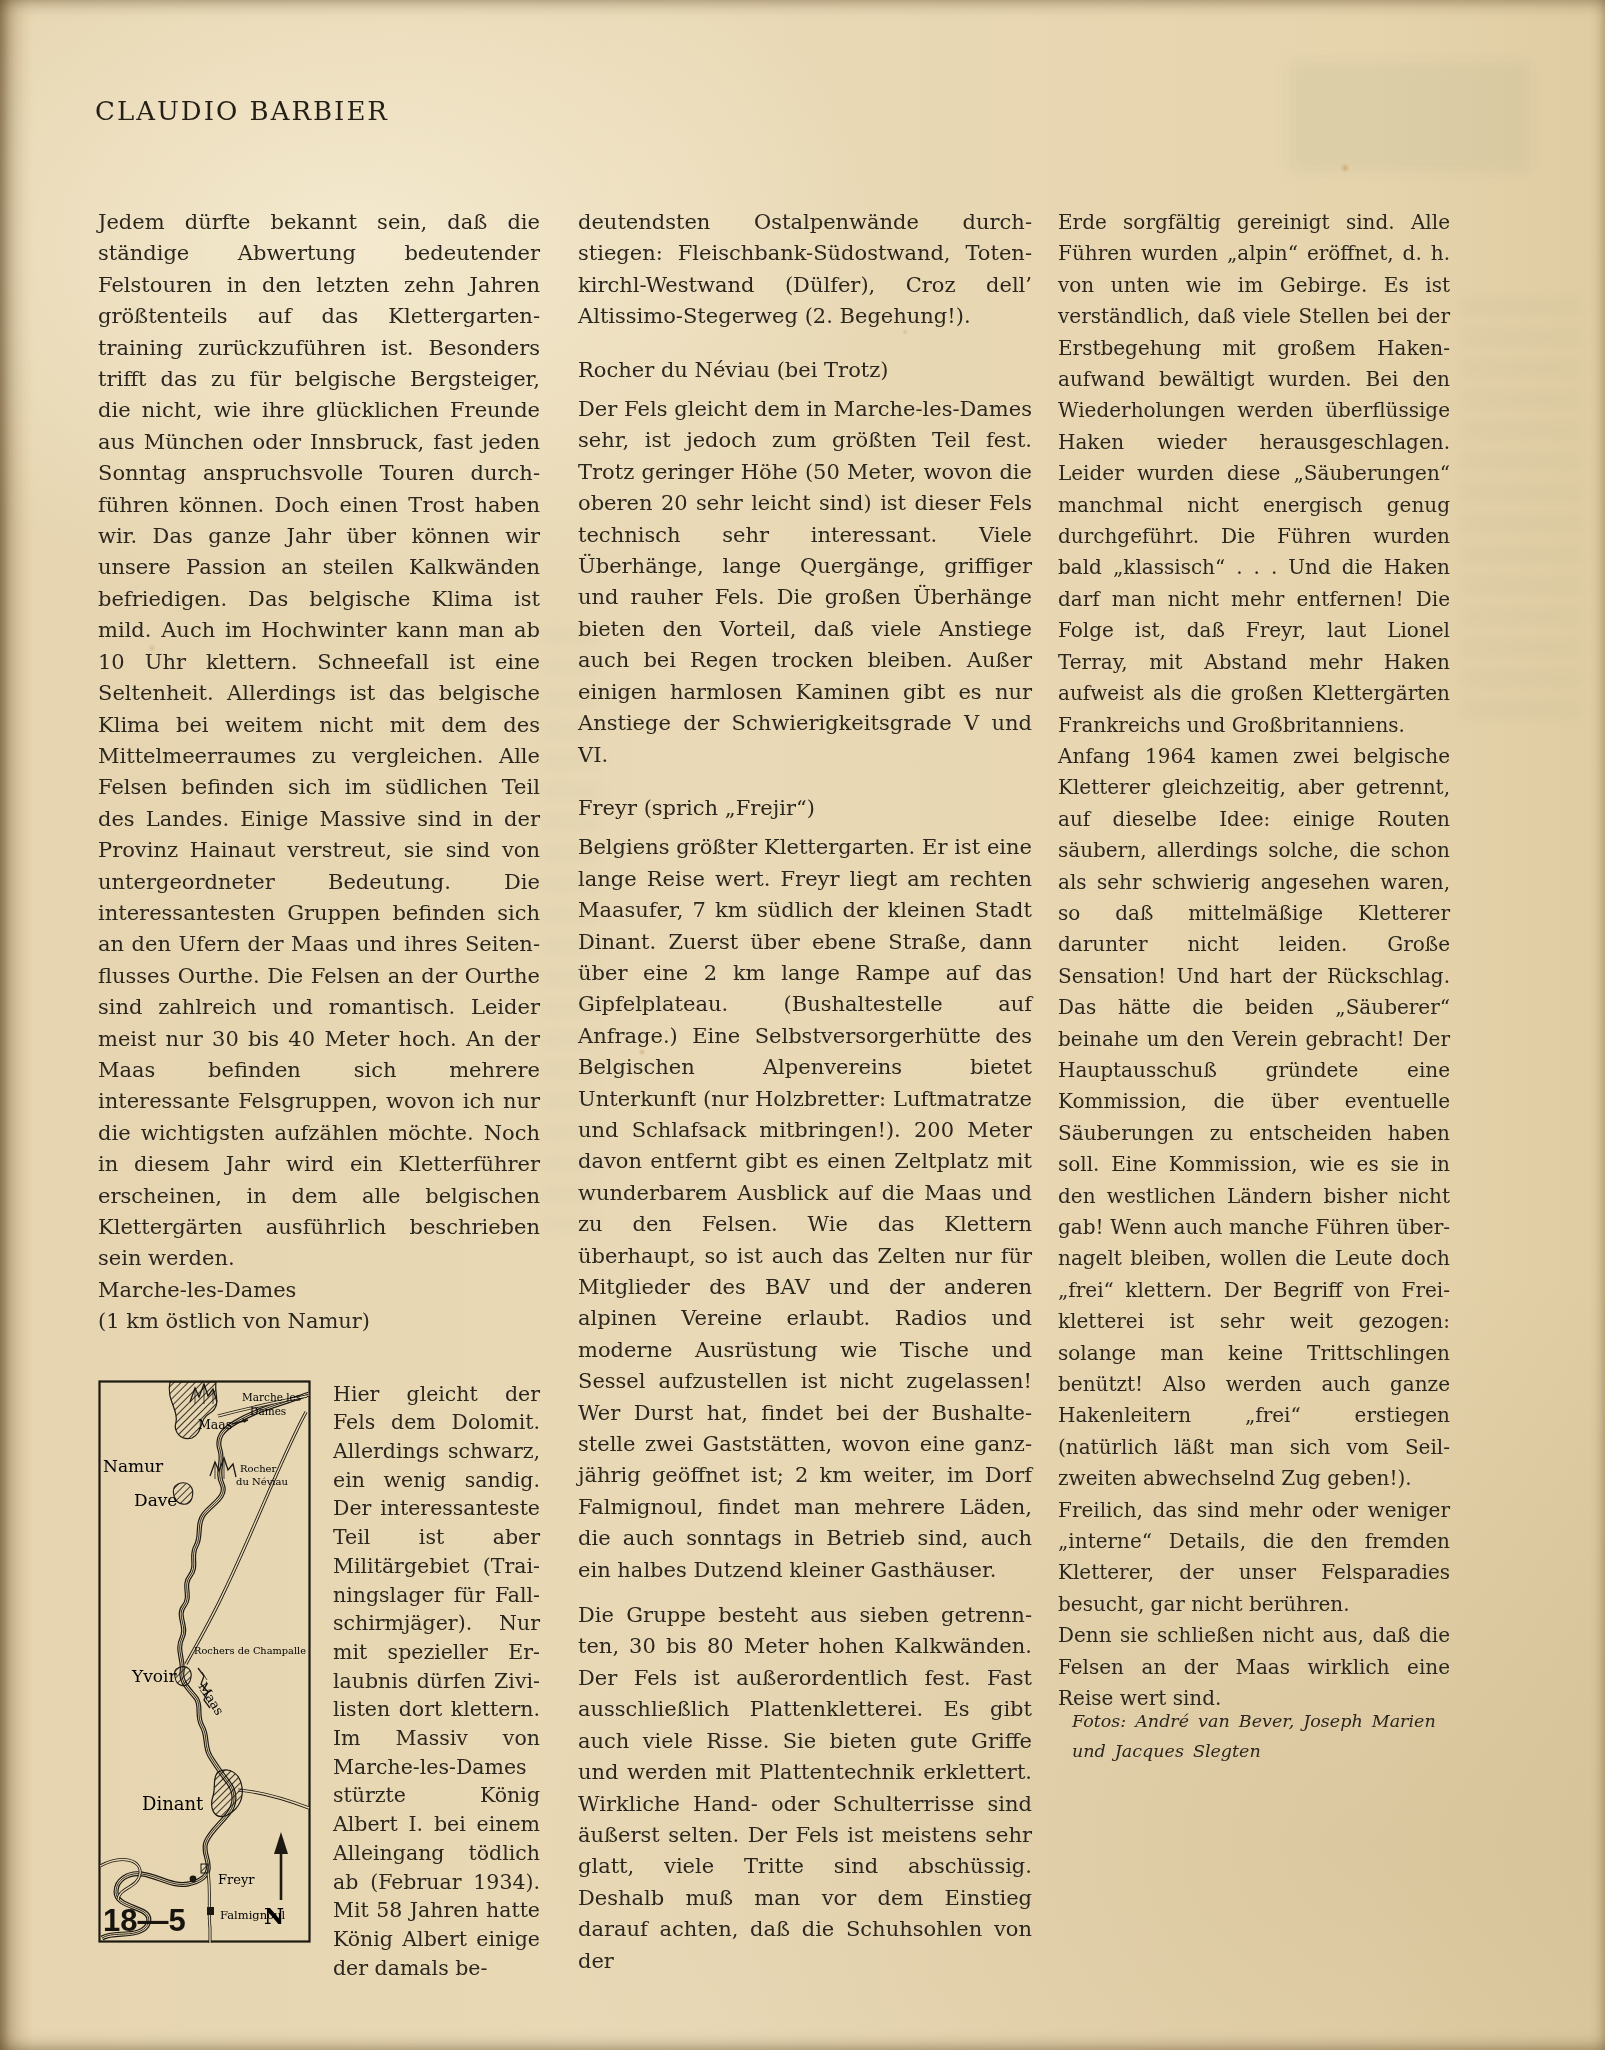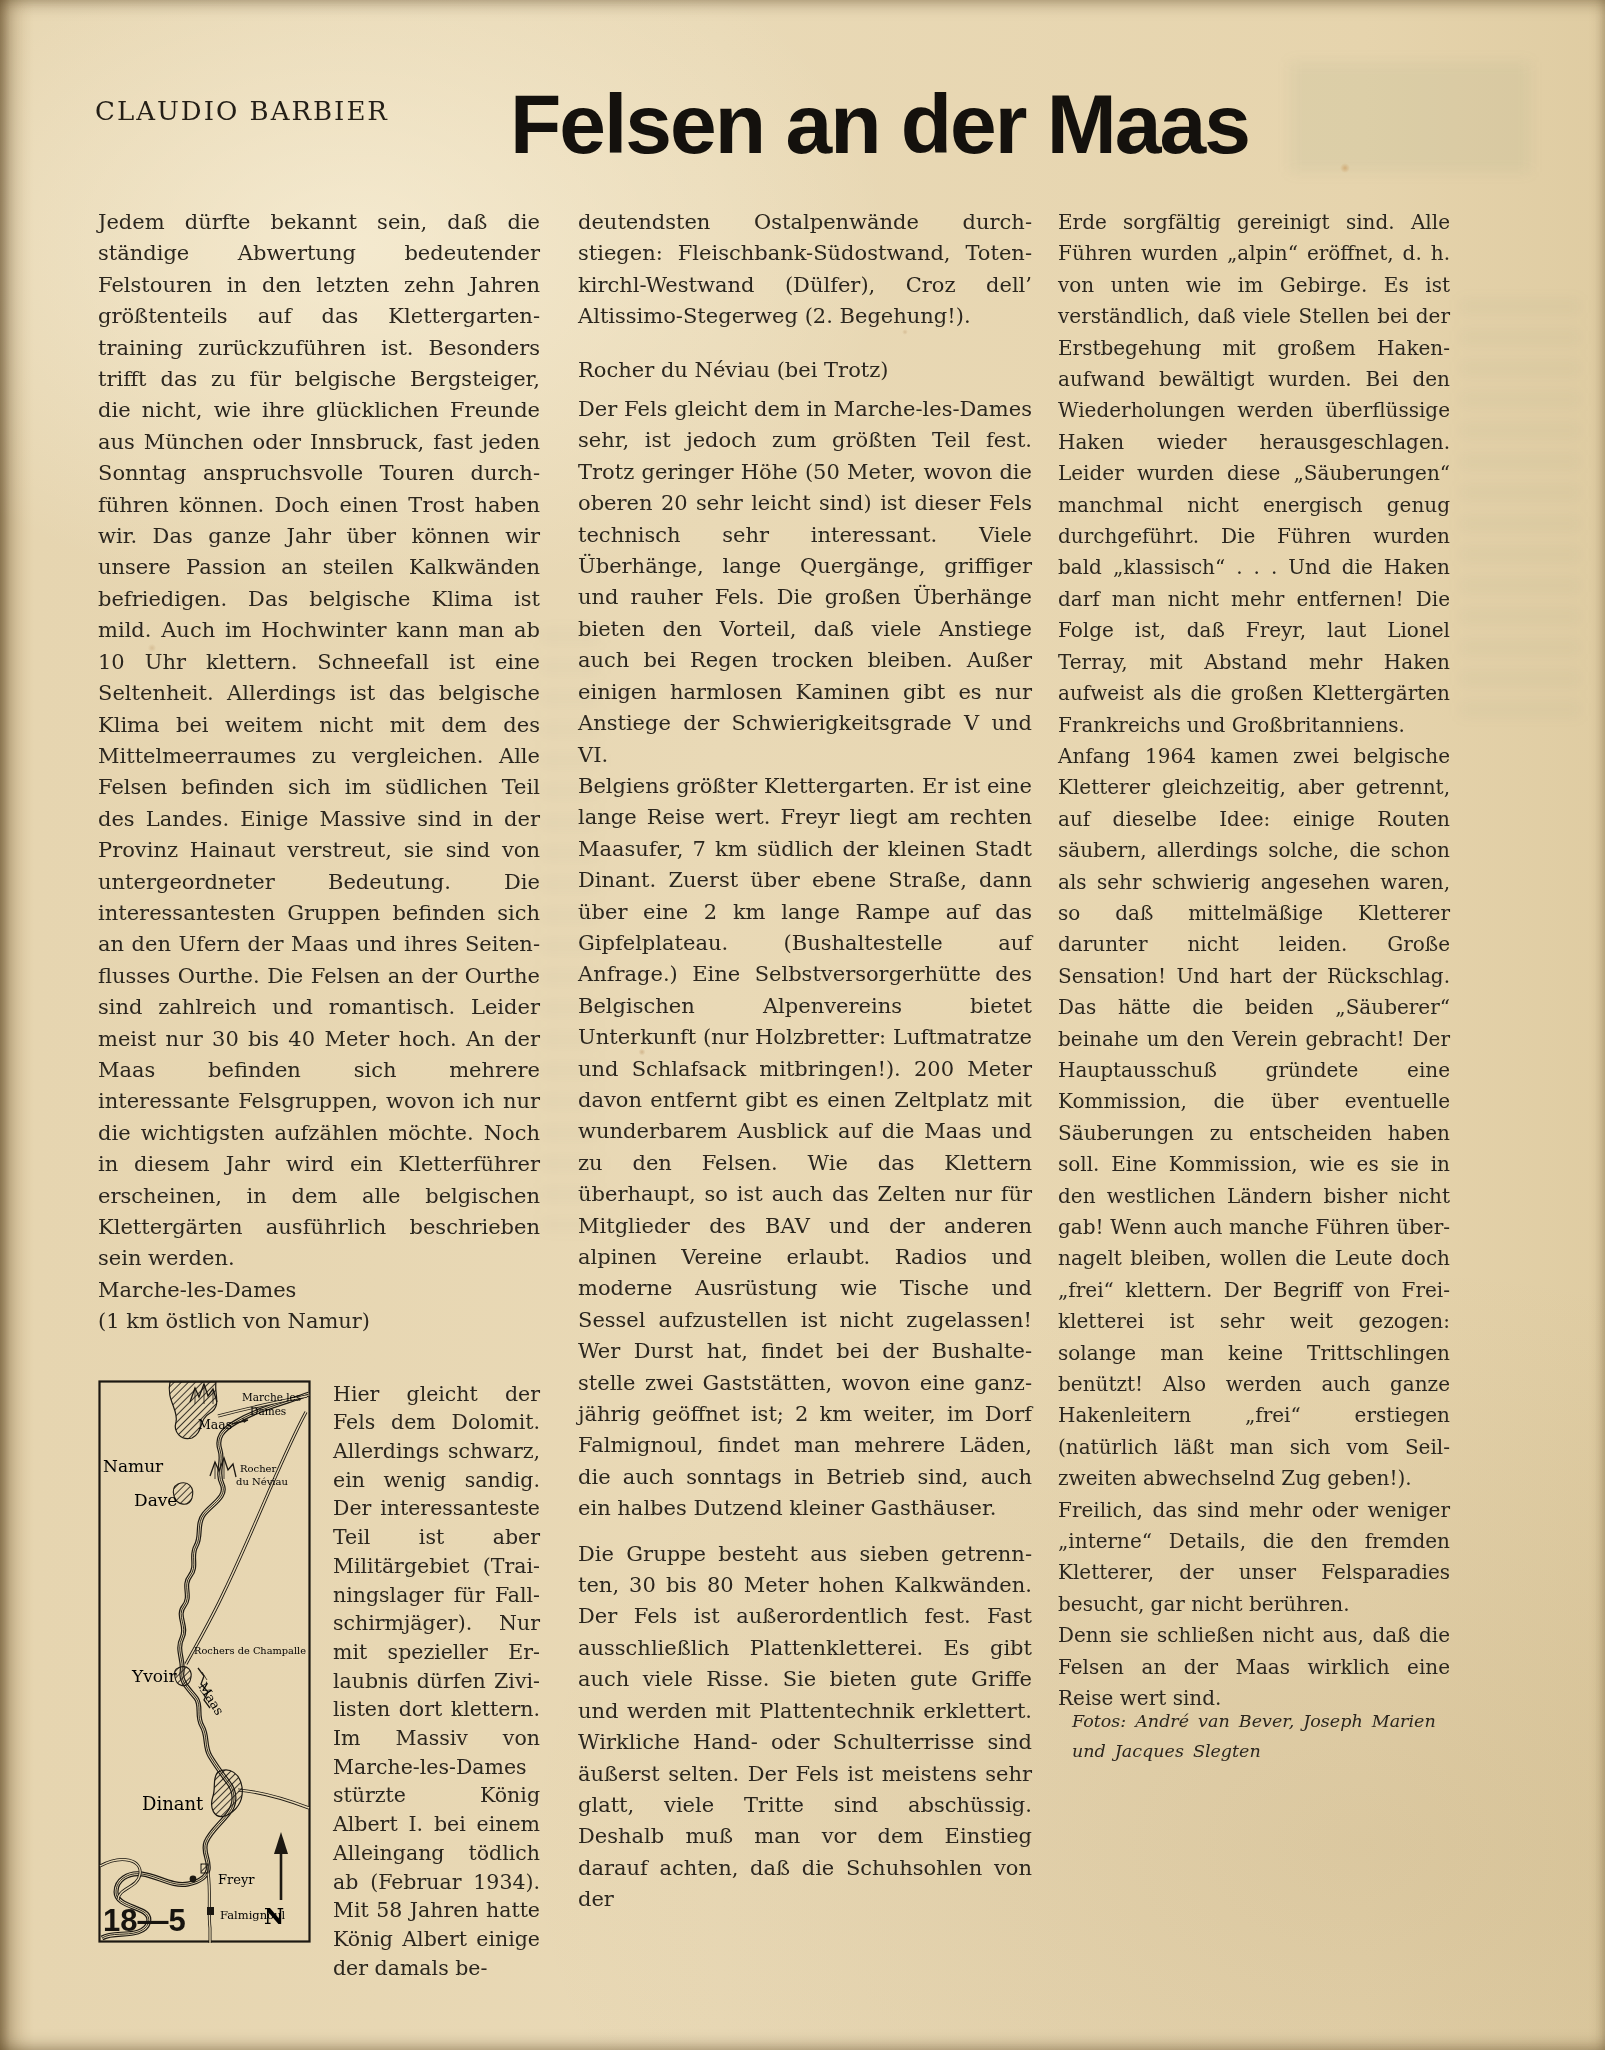--- a/index.html
+++ b/index.html
@@ -71,21 +71,20 @@
 </head>
 <body>
 
 <div class="page">
 
   <div class="ghost ghost-1"></div>
   <div class="ghost ghost-2"></div>
   <div class="ghost ghost-3"></div>
 
   <div class="author">CLAUDIO BARBIER</div>
-  <div class="title">Felsen an der Maas</div>
 
   <div class="col" id="col1">
     <p>Jedem dürfte bekannt sein, daß die ständige Abwertung bedeutender Felstouren in den letzten zehn Jahren größten­teils auf das Kletter­garten­training zurückzu­führen ist. Besonders trifft das zu für belgische Bergsteiger, die nicht, wie ihre glücklichen Freunde aus München oder Innsbruck, fast jeden Sonntag anspruchs­volle Touren durch­führen können. Doch einen Trost haben wir. Das ganze Jahr über können wir unsere Passion an steilen Kalk­wänden befriedigen. Das belgische Klima ist mild. Auch im Hoch­winter kann man ab 10 Uhr klettern. Schneefall ist eine Seltenheit. Allerdings ist das belgische Klima bei weitem nicht mit dem des Mittelmeer­raumes zu vergleichen. Alle Felsen befinden sich im südlichen Teil des Landes. Einige Massive sind in der Provinz Hainaut verstreut, sie sind von unter­geordneter Bedeutung. Die interessan­testen Gruppen befinden sich an den Ufern der Maas und ihres Seiten­flusses Ourthe. Die Felsen an der Ourthe sind zahlreich und romantisch. Leider meist nur 30 bis 40 Meter hoch. An der Maas befinden sich mehrere interessante Fels­gruppen, wovon ich nur die wichtigsten auf­zählen möchte. Noch in diesem Jahr wird ein Kletter­führer erscheinen, in dem alle belgischen Kletter­gärten aus­führlich beschrieben sein werden.</p>
     <p class="subhead it">Marche-les-Dames</p>
     <p class="subhead">(1 km östlich von Namur)</p>
 
     <div class="map-row">
 
       <svg class="map-box" viewBox="0 0 213 563" aria-hidden="true">
         <defs>
@@ -163,20 +162,21 @@
       </svg>
 
       <div class="wrap-text"><span>Hier gleicht der Fels dem Dolomit. Allerdings schwarz, ein wenig sandig. Der interessan­teste Teil ist aber Militär­gebiet (Trai­nings­lager für Fall­schirm­jäger). Nur mit spezieller Er­laubnis dürfen Zivi­listen dort klettern. Im Massiv von </span><span class="it">Marche-les-Dames</span><span> stürzte König Albert I. bei einem Allein­gang tödlich ab (Februar 1934). Mit 58 Jahren hatte König Albert einige der damals be-</span></div>
     </div>
   </div>
 
   <div class="col" id="col2">
     <p>deutendsten Ostalpen­wände durch­stiegen: Fleischbank-Südostwand, Toten­kirchl-Westwand (Dülfer), Croz dell’ Altissimo-Stegerweg (2. Begehung!).</p>
     <p class="colhead"><span class="it">Rocher du Néviau</span><span> (bei Trotz)</span></p>
     <p>Der Fels gleicht dem in Marche-les-Dames sehr, ist jedoch zum größten Teil fest. Trotz geringer Höhe (50 Meter, wovon die oberen 20 sehr leicht sind) ist dieser Fels technisch sehr interessant. Viele Überhänge, lange Quergänge, griffiger und rauher Fels. Die großen Überhänge bieten den Vorteil, daß viele Anstiege auch bei Regen trocken bleiben. Außer einigen harmlosen Kaminen gibt es nur Anstiege der Schwierigkeits­grade V und VI.</p>
+    <p class="colhead"><span class="it">Freyr</span><span> (sprich „Frejir“)</span></p>
     <p>Belgiens größter Kletter­garten. Er ist eine lange Reise wert. Freyr liegt am rechten Maasufer, 7 km südlich der kleinen Stadt Dinant. Zuerst über ebene Straße, dann über eine 2 km lange Rampe auf das Gipfel­plateau. (Bushalte­stelle auf Anfrage.) Eine Selbst­versorger­hütte des Belgischen Alpenvereins bietet Unterkunft (nur Holzbretter: Luft­matratze und Schlafsack mit­bringen!). 200 Meter davon entfernt gibt es einen Zeltplatz mit wunder­barem Ausblick auf die Maas und zu den Felsen. Wie das Klettern überhaupt, so ist auch das Zelten nur für Mit­glieder des BAV und der anderen alpinen Vereine erlaubt. Radios und moderne Aus­rüstung wie Tische und Sessel auf­zustellen ist nicht zugelassen! Wer Durst hat, findet bei der Bushalte­stelle zwei Gast­stätten, wovon eine ganz­jährig geöffnet ist; 2 km weiter, im Dorf Falmignoul, findet man mehrere Läden, die auch sonntags in Betrieb sind, auch ein halbes Dutzend kleiner Gast­häuser.</p>
     <p class="para-gap">Die Gruppe besteht aus sieben getrenn­ten, 30 bis 80 Meter hohen Kalk­wänden. Der Fels ist außer­ordentlich fest. Fast aus­schließlich Platten­kletterei. Es gibt auch viele Risse. Sie bieten gute Griffe und werden mit Platten­technik erklettert. Wirkliche Hand- oder Schulter­risse sind äußerst selten. Der Fels ist meistens sehr glatt, viele Tritte sind abschüssig. Deshalb muß man vor dem Einstieg darauf achten, daß die Schuh­sohlen von der</p>
   </div>
 
   <div class="col" id="col3">
     <p>Erde sorgfältig gereinigt sind. Alle Führen wurden „alpin“ eröffnet, d. h. von unten wie im Gebirge. Es ist verständlich, daß viele Stellen bei der Erst­begehung mit großem Haken­aufwand bewältigt wurden. Bei den Wieder­holungen werden über­flüssige Haken wieder heraus­geschlagen. Leider wurden diese „Säube­rungen“ manchmal nicht energisch genug durch­geführt. Die Führen wurden bald „klassisch“ . . . Und die Haken darf man nicht mehr entfernen! Die Folge ist, daß Freyr, laut Lionel Terray, mit Abstand mehr Haken aufweist als die großen Kletter­gärten Frankreichs und Groß­britanniens.</p>
     <p>Anfang 1964 kamen zwei belgische Kletterer gleich­zeitig, aber getrennt, auf dieselbe Idee: einige Routen säubern, allerdings solche, die schon als sehr schwierig angesehen waren, so daß mittel­mäßige Kletterer darunter nicht leiden. Große Sensation! Und hart der Rück­schlag. Das hätte die beiden „Säuberer“ beinahe um den Verein gebracht! Der Haupt­ausschuß gründete eine Kommission, die über eventuelle Säuberungen zu ent­scheiden haben soll. Eine Kommission, wie es sie in den west­lichen Ländern bisher nicht gab! Wenn auch manche Führen über­nagelt bleiben, wollen die Leute doch „frei“ klettern. Der Begriff von Frei­kletterei ist sehr weit gezogen: solange man keine Tritt­schlingen benützt! Also werden auch ganze Haken­leitern „frei“ erstiegen (natürlich läßt man sich vom Seil­zweiten ab­wechselnd Zug geben!).</p>
     <p>Freilich, das sind mehr oder weniger „interne“ Details, die den fremden Kletterer, der unser Fels­paradies besucht, gar nicht berühren.</p>
     <p>Denn sie schließen nicht aus, daß die Felsen an der Maas wirklich eine Reise wert sind.</p>
   </div>

